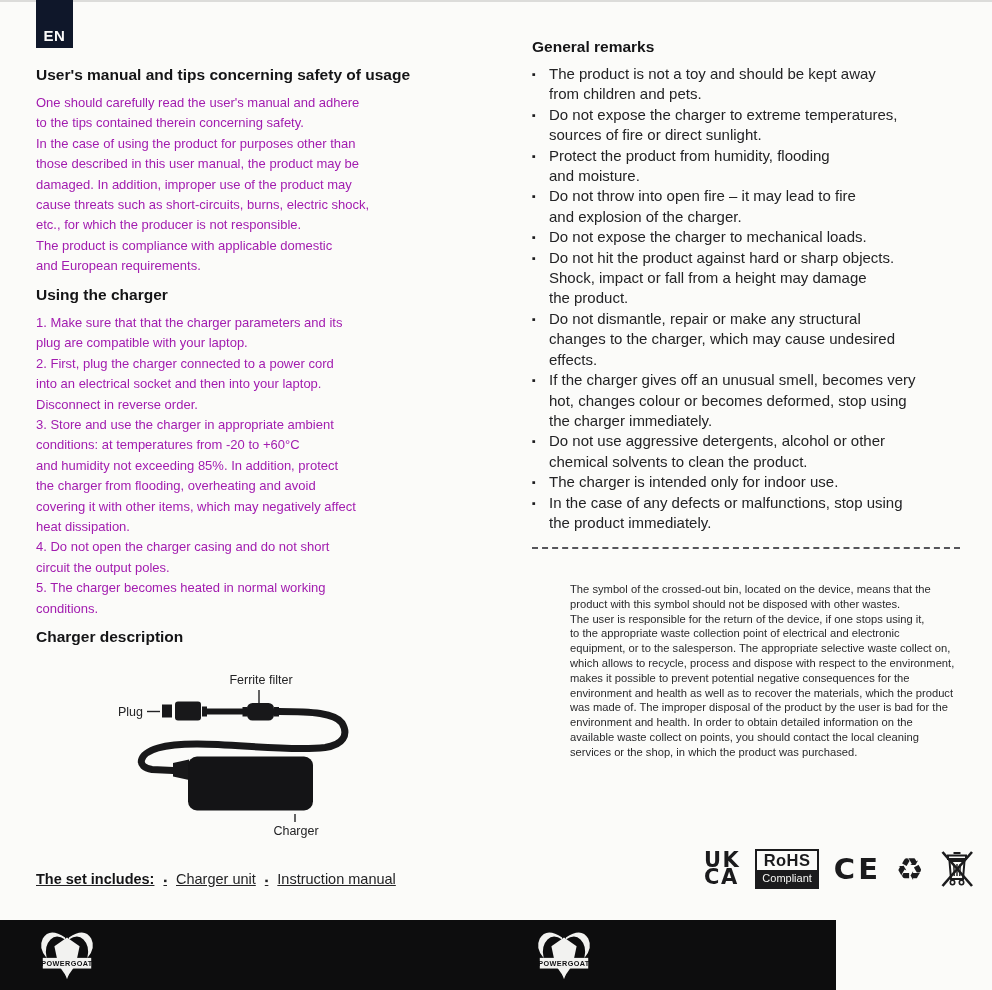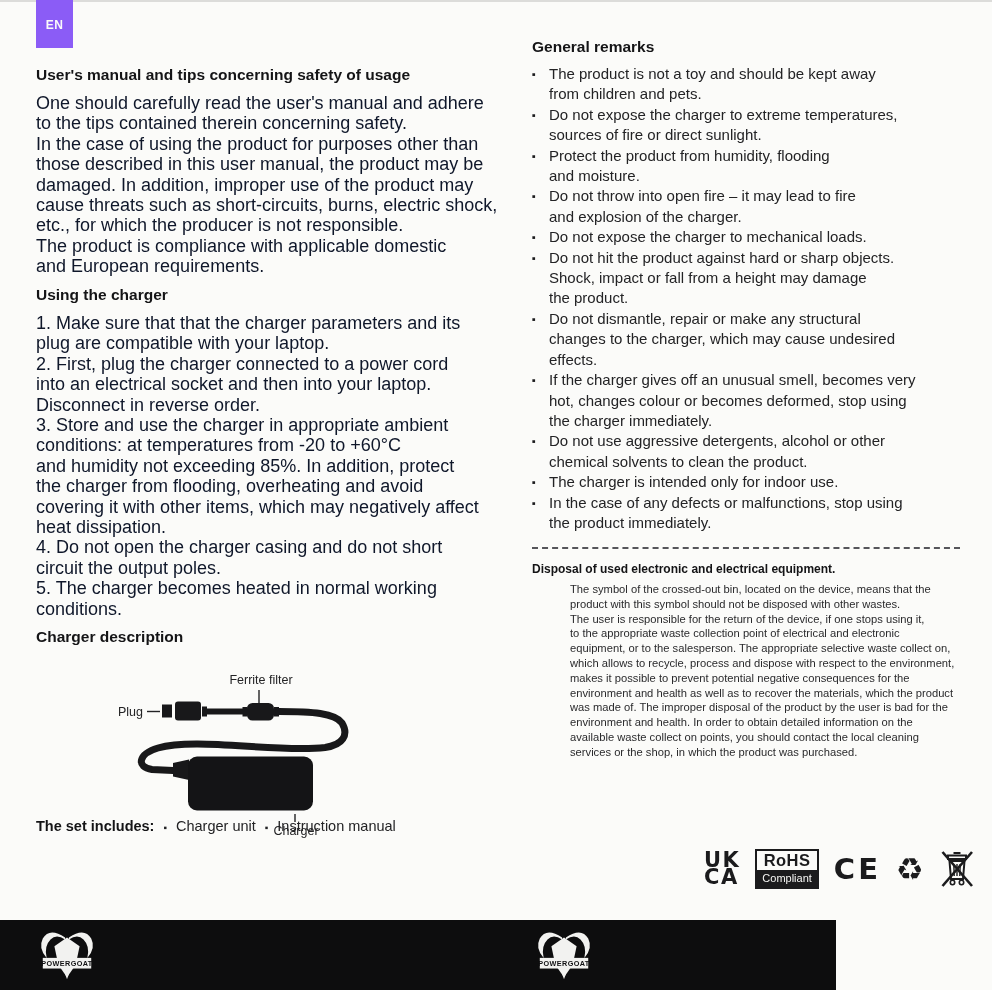--- a/index.html
+++ b/index.html
@@ -1,27 +1,27 @@
 <!DOCTYPE html>
 <html><head>
 <meta charset="utf-8">
 <style>
   html,body{margin:0;padding:0;}
   body{font-family:"Liberation Sans",sans-serif;background:#888;}
   .sheet{position:relative;width:992px;height:990px;background:#fbfbf9;overflow:hidden;color:#232325;}
   .top-edge{position:absolute;left:0;top:0;width:992px;height:2px;background:#dcdcda;}
-  .en-badge{position:absolute;left:36px;top:0;width:37px;height:48px;background:#8b5cf6;color:#fafafa;
-    display:flex;align-items:flex-end;justify-content:center;padding-bottom:16px;box-sizing:border-box;
-    font-weight:bold;font-size:12px;letter-spacing:.5px;}
+  .en-badge{position:absolute;left:36px;top:0;width:37px;height:48px;background:#0f172a;color:#fafafa;
+    display:flex;align-items:flex-end;justify-content:center;padding-bottom:4px;box-sizing:border-box;
+    font-weight:bold;font-size:15px;letter-spacing:.5px;}
   .abs{position:absolute;}
   h1,h2,h3{margin:0;color:#141416;font-weight:700;}
   .h-main{font-size:15.5px;}
   .h-sub{font-size:15.5px;}
   .h-small{font-size:12px;}
-  .body{font-size:18px;line-height:20.4px;color:#0f172a;margin:0;}
+  .body{font-size:13px;line-height:20.4px;color:#a21caf;margin:0;}
   .pre{white-space:pre;}
   .gen-list{list-style:none;margin:0;padding:0;}
   .gen-list li{display:flex;align-items:flex-start;margin:0;}
   .blt{width:9px;margin-right:8px;font-size:11px;line-height:20.4px;color:#1b1b1d;flex:0 0 9px;}
   .gen-list .txt{font-size:15px;line-height:20.4px;white-space:pre;}
   .divider{border-top:2px dashed #55555a;width:428px;height:0;}
   .small-body{font-size:11.2px;line-height:14.8px;color:#2a2a2c;margin:0;}
   .set-includes{display:flex;align-items:baseline;gap:9px;font-size:14.5px;color:#232325;}
   .set-includes .lbl{font-weight:700;color:#141416;}
   .set-includes .blt2{font-size:10px;}
@@ -100,21 +100,21 @@
     <path d="M243 48.5 C 276 48.5 299 50 306 60 C 313 72 307 82 289 84.5
              C 240 90 160 74 122 85 C 102 91 100 104 116 106.5 L 137 107.5" stroke="#18181a" stroke-width="7" stroke-linecap="round" fill="none"></path>
     <polygon points="137,100 153,96.5 153,117 137,113.5" fill="#18181a"></polygon>
     <rect x="152" y="93.5" width="125" height="54" rx="9" fill="#141416"></rect>
     <g>
       <line x1="259" y1="151" x2="259" y2="159" stroke="#232325" stroke-width="1.4"></line>
       <text class="diag-label" x="260" y="172" text-anchor="middle">Charger</text>
     </g>
   </svg>
 
-  <div class="abs set-includes" style="left:36px;top:818px;">
+  <div class="abs set-includes" style="left:36px;top:871px;text-decoration:underline;">
     <span class="lbl">The set includes:</span>
     <span class="blt2">▪</span>
     <span>Charger unit</span>
     <span class="blt2">▪</span>
     <span>Instruction manual</span>
   </div>
 
   <h2 class="abs h-sub" style="left:532px;top:38px;">General remarks</h2>
 
   <ul class="abs gen-list" style="left:532px;top:64px;width:448px;">
@@ -171,21 +171,20 @@
       </li>
     <li>
       <span class="blt">▪</span>
       <span class="txt">In the case of any defects or malfunctions, stop using
 the product immediately.</span>
       </li>
   </ul>
 
   <div class="abs divider" style="left:532px;top:547px;"></div>
 
-  <h3 class="abs h-small" style="left:532px;top:562px;">Disposal of used electronic and electrical equipment.</h3>
 
   <p class="abs small-body pre" style="left:532px;top:582px;margin-left:38px;">The symbol of the crossed-out bin, located on the device, means that the
 product with this symbol should not be disposed with other wastes.
 The user is responsible for the return of the device, if one stops using it,
 to the appropriate waste collection point of electrical and electronic
 equipment, or to the salesperson. The appropriate selective waste collect on,
 which allows to recycle, process and dispose with respect to the environment,
 makes it possible to prevent potential negative consequences for the
 environment and health as well as to recover the materials, which the product
 was made of. The improper disposal of the product by the user is bad for the

